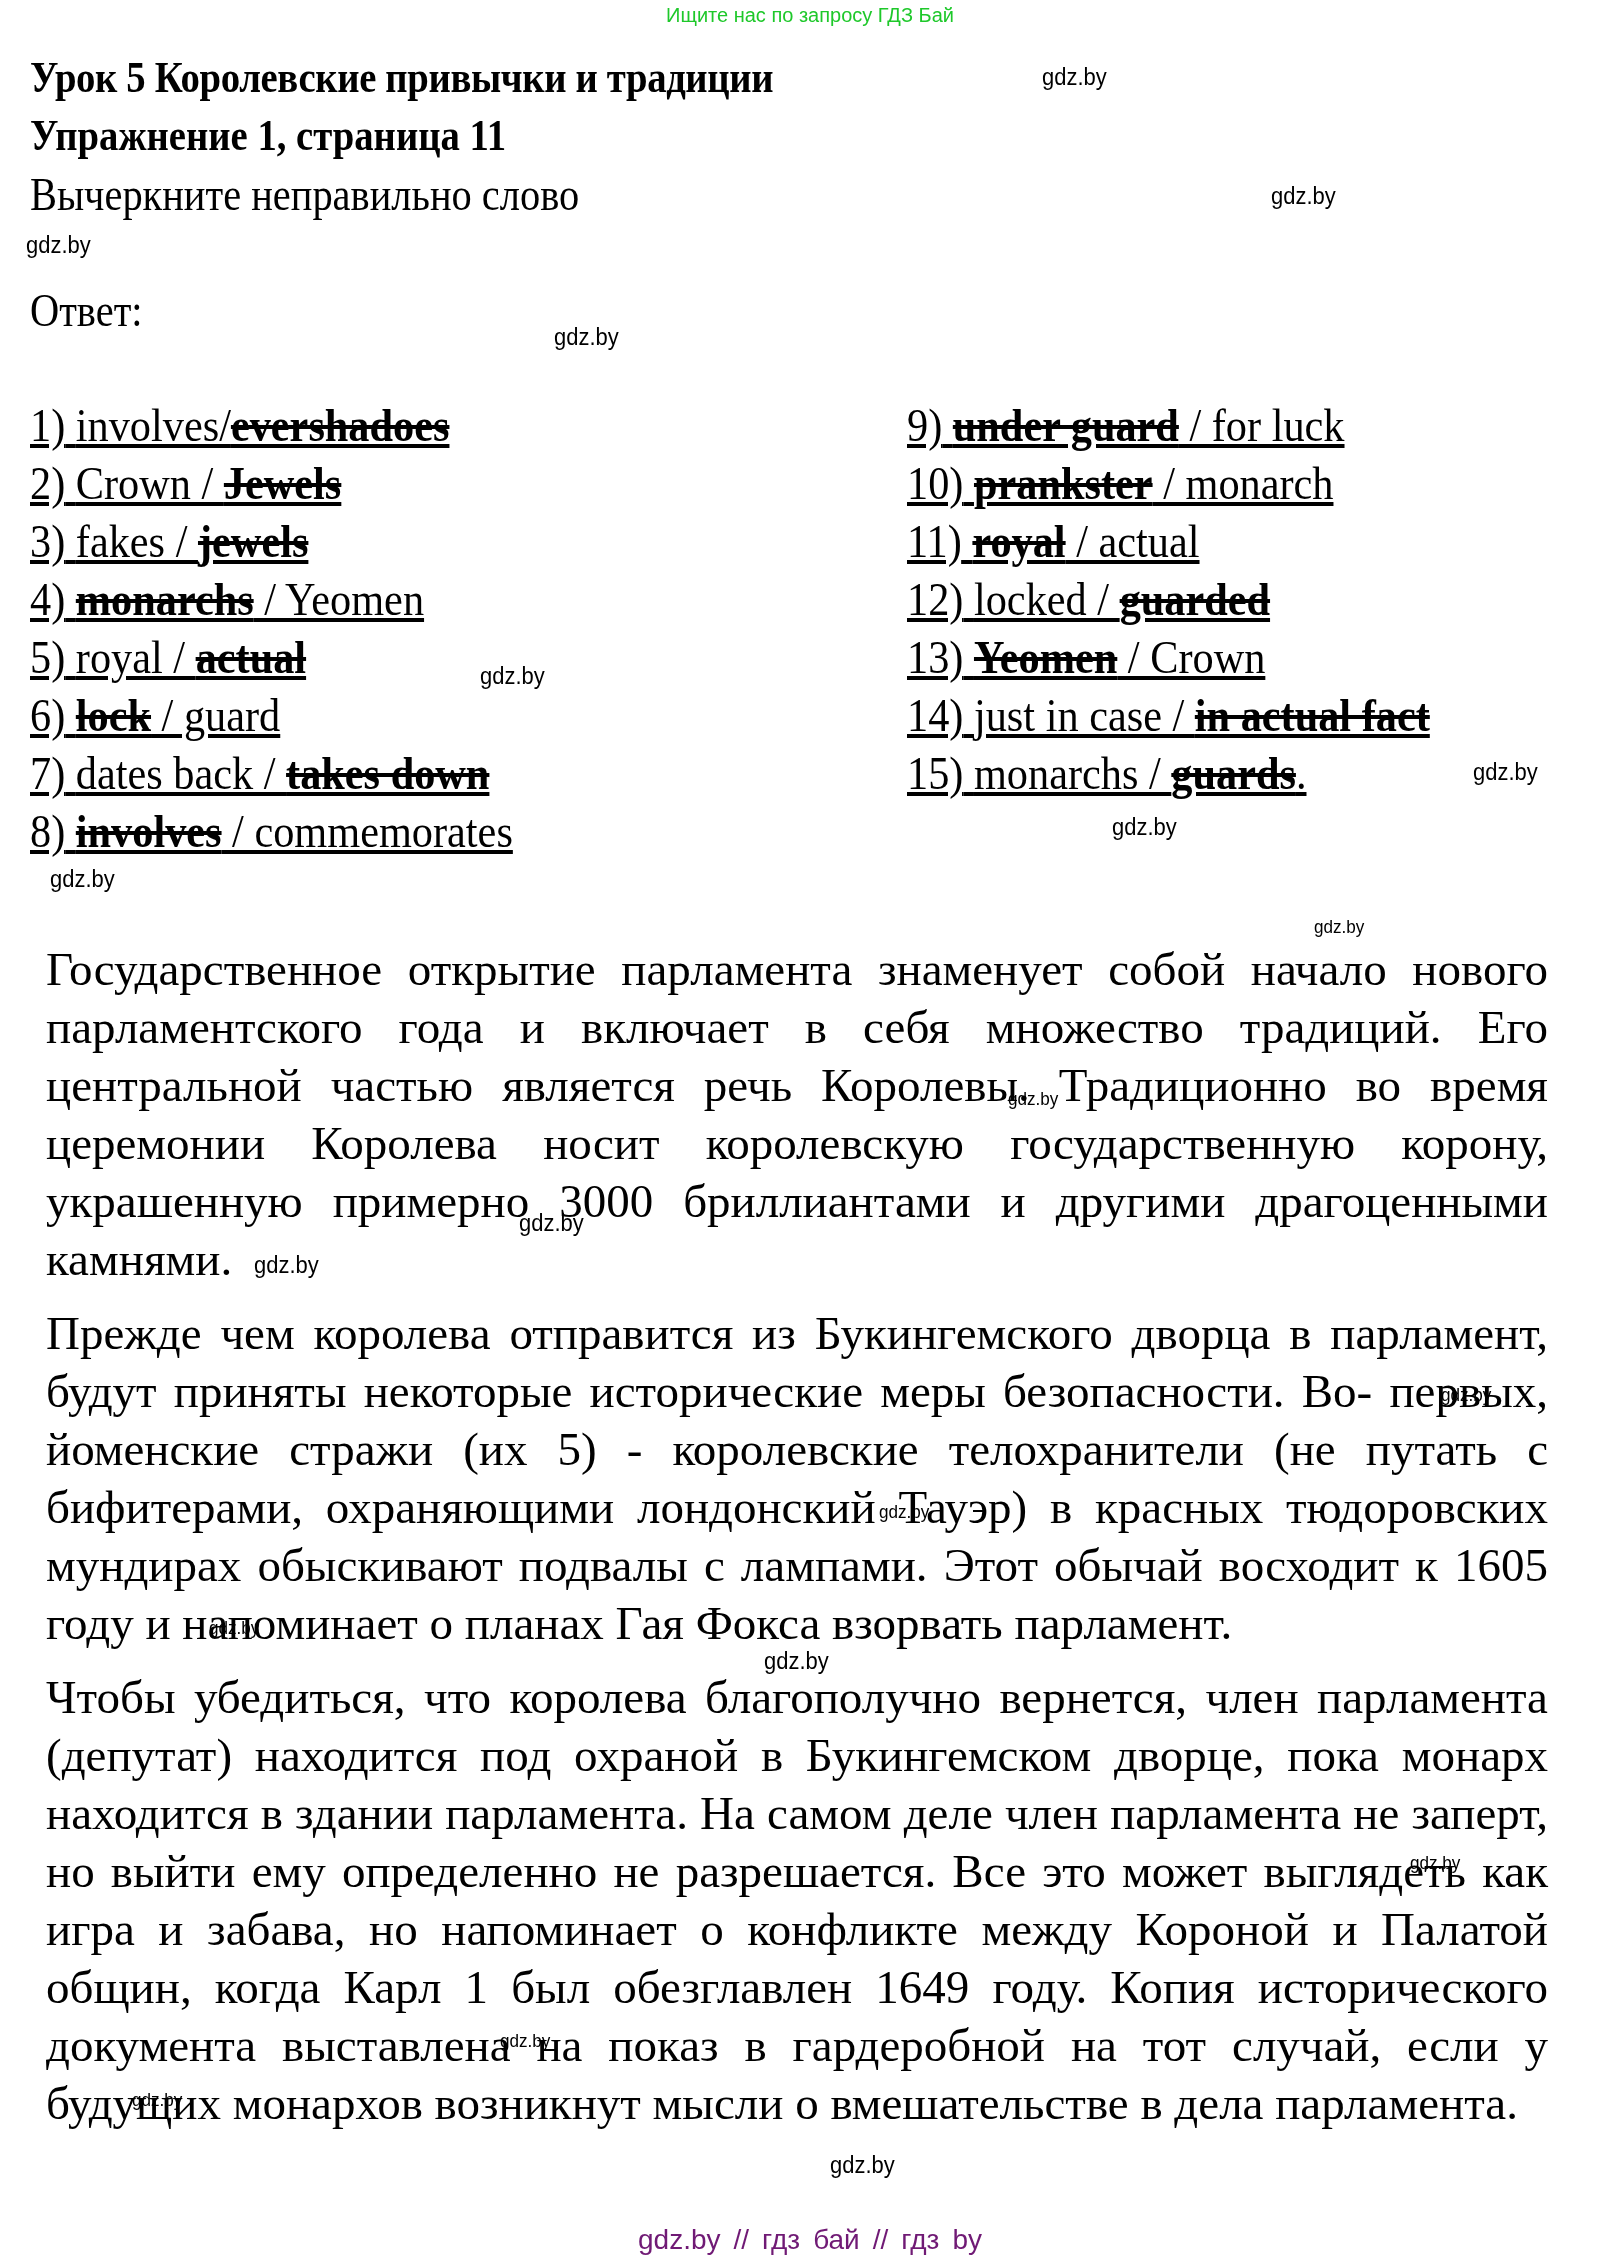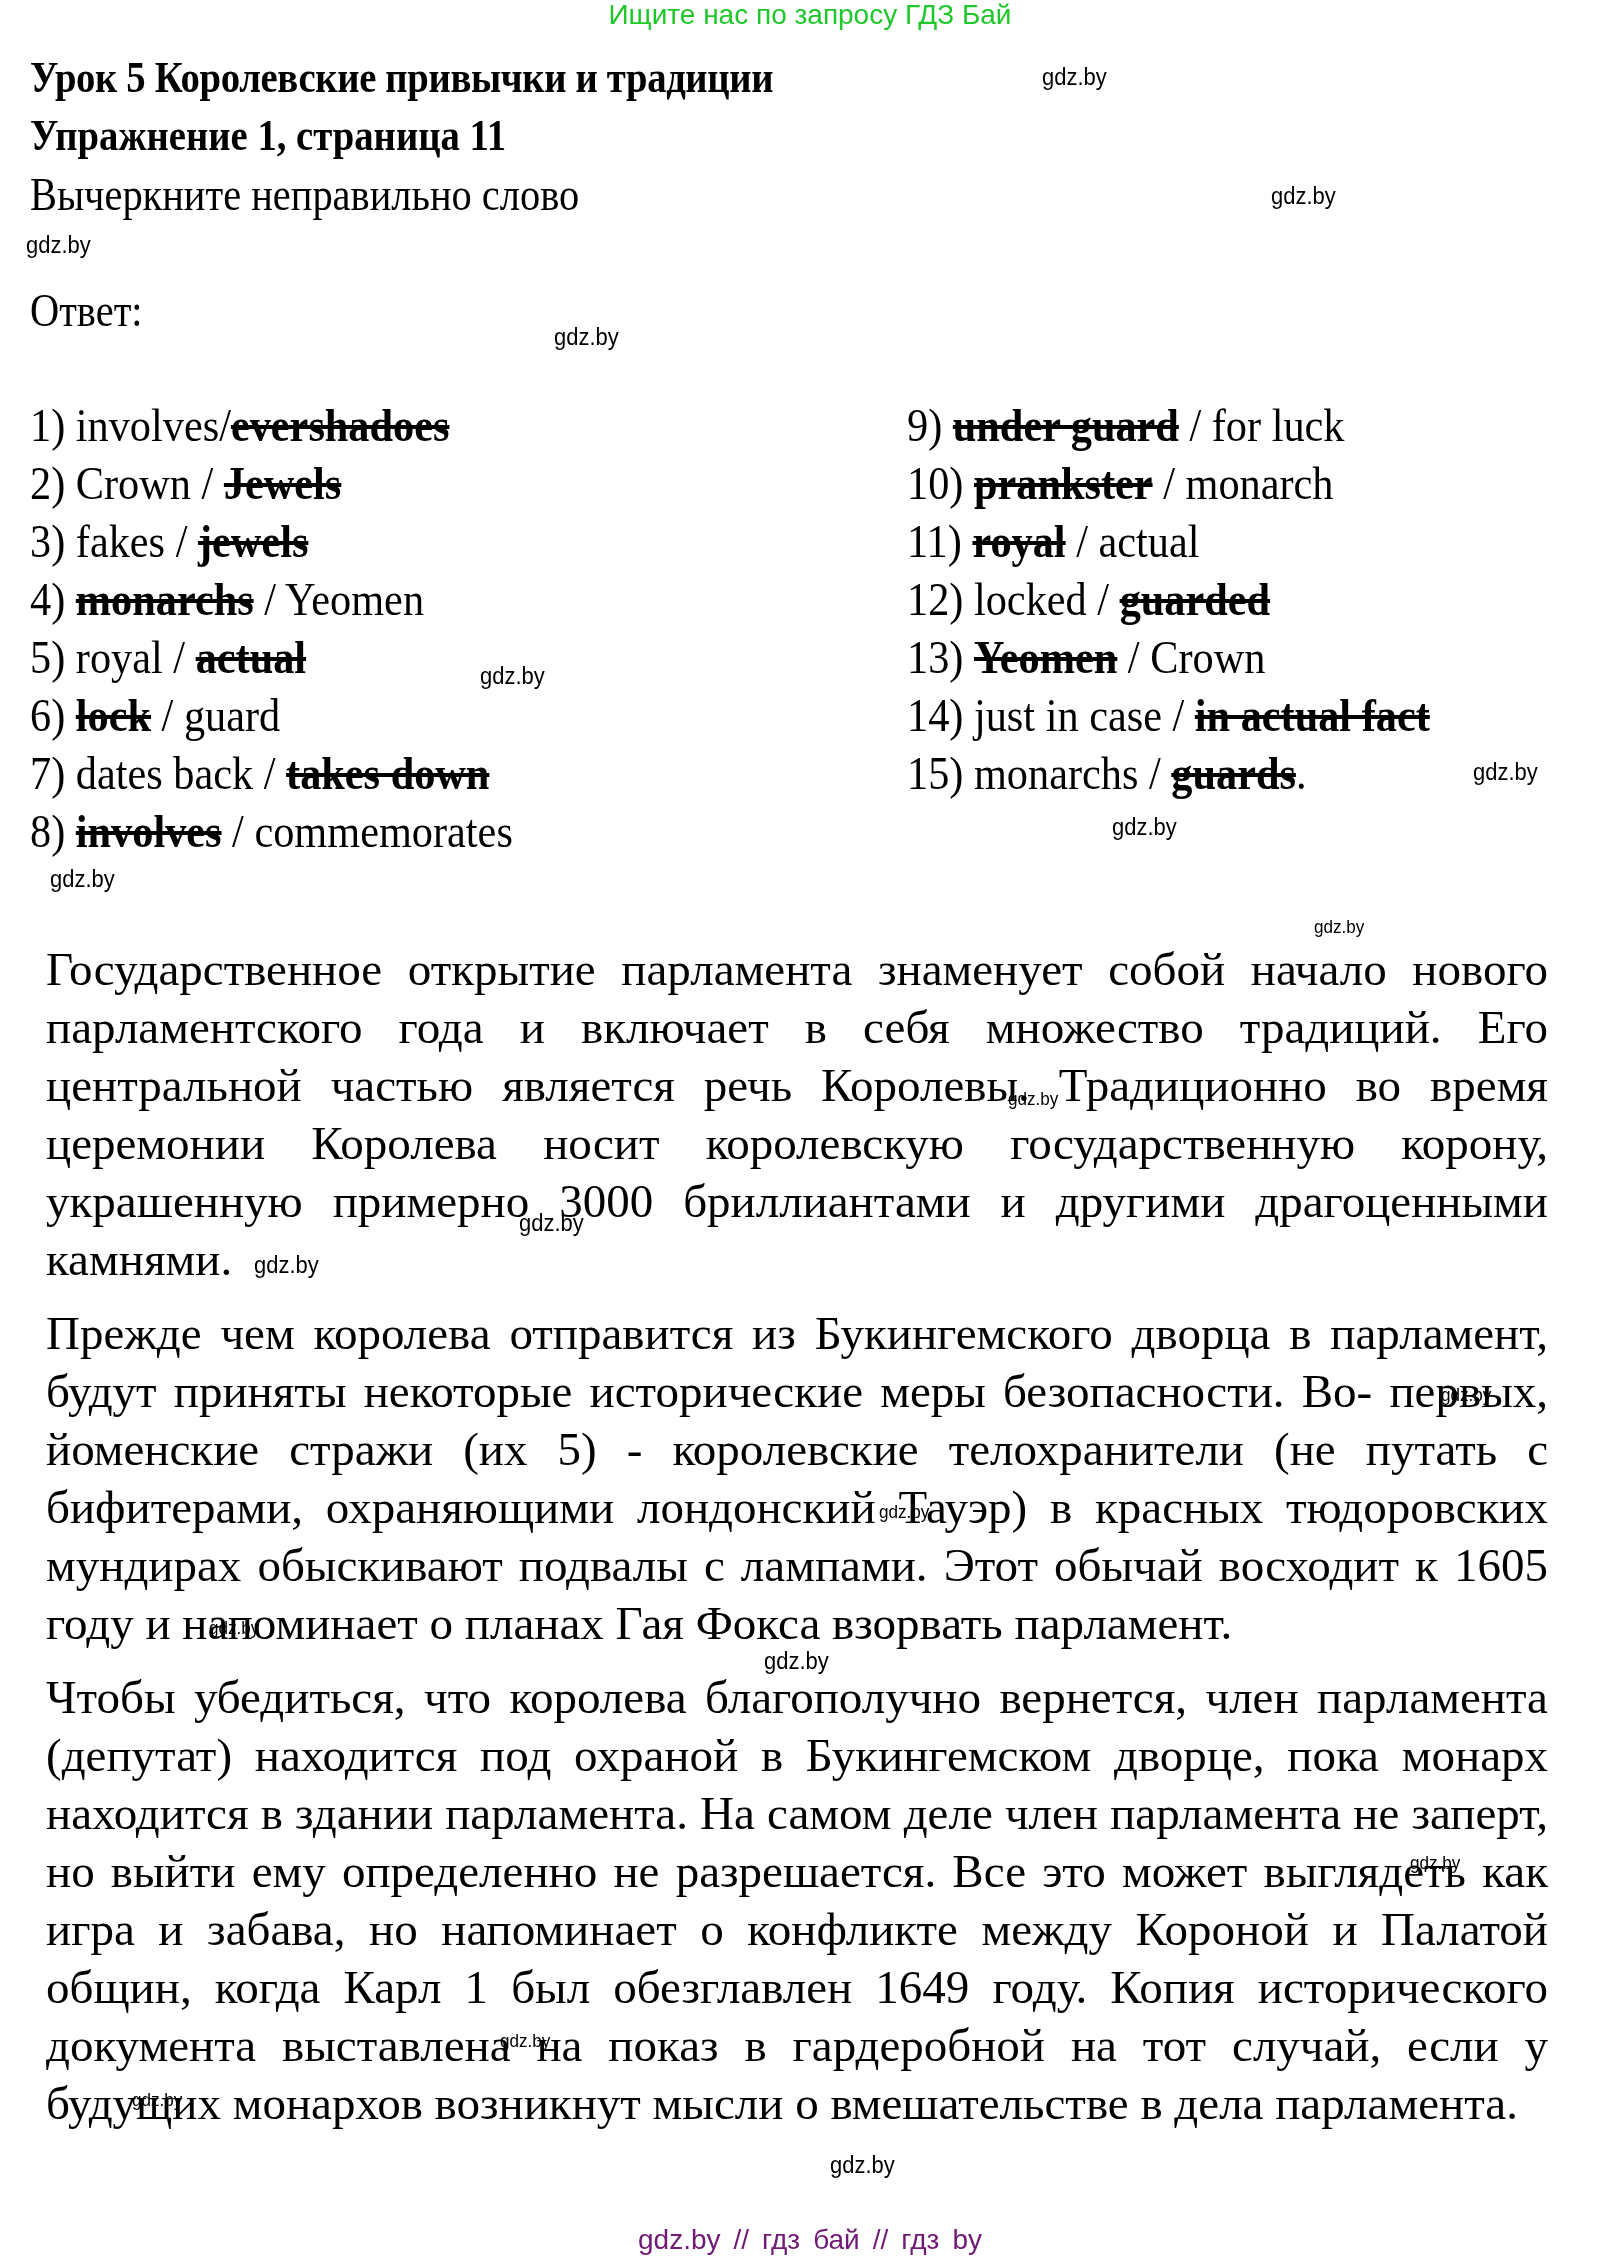--- a/index.html
+++ b/index.html
@@ -1,25 +1,25 @@
 <!DOCTYPE html>
 <html style="font-size:14px"><head>
 <meta charset="utf-8">
 <style>
   html, body { margin:0; padding:0; background:#ffffff; }
   body { width:1620px; height:2261px; position:relative; overflow:hidden; font-family:"Liberation Serif", serif; color:#000; }
   .abs { position:absolute; }
-  .top-banner { left:0; width:1620px; top:0; text-align:center; font-family:"Liberation Sans", sans-serif; font-size:28px; line-height:30px; }
+  .top-banner { left:0; width:1620px; top:0; text-align:center; font-family:"Liberation Sans", sans-serif; font-size:20px; line-height:30px; }
   .h1 { left:30px; top:50px; font-weight:bold; font-size:45px; line-height:54px; white-space:nowrap; letter-spacing:-0.4px; transform:scaleX(0.86); transform-origin:left; }
   .h2 { left:30px; top:108px; font-weight:bold; font-size:45px; line-height:54px; white-space:nowrap; transform:scaleX(0.86); transform-origin:left; }
   .sub { left:30px; top:167px; font-size:47px; line-height:54px; white-space:nowrap; transform:scaleX(0.86); transform-origin:left; }
   .answer-label { left:30px; top:283px; font-size:47px; line-height:54px; transform:scaleX(0.86); transform-origin:left; }
   .wm { font-family:"Liberation Sans", sans-serif; font-size:24.4px; line-height:26px; color:#000; white-space:nowrap; transform:scaleX(0.9); transform-origin:left; }
   .wm-sm { font-size:19px; }
-  .col { top:396px; }
+  .col { top:396px;text-decoration:underline; }
   .col-left { left:30px; }
   .col-right { left:907px; }
   .ans-row { font-size:47px; line-height:58px; white-space:nowrap; transform:scaleX(0.9); transform-origin:left; }
   .ans-row .bad { font-weight:bold; text-decoration:line-through; text-decoration-thickness:3.5px; }
   .para { left:30px; width:1534px; top:924px; font-size:47px; line-height:58px; text-align:justify; }
   .para p { margin:16px; text-align-last:left; }
   .footer { left:0; width:1620px; top:2224px; text-align:center; font-family:"Liberation Sans", sans-serif; font-size:28px; line-height:31px; word-spacing:5.2px; }
 </style>
 </head>
 <body>

